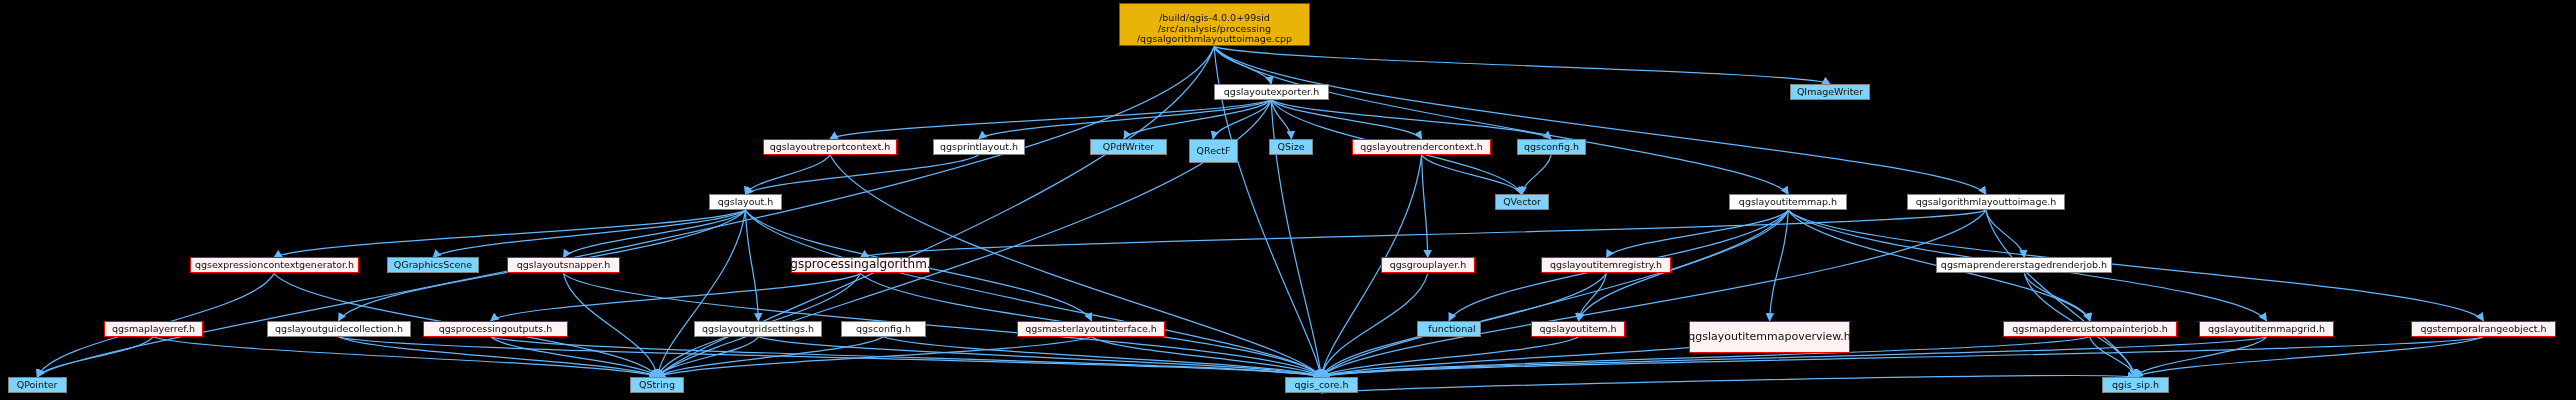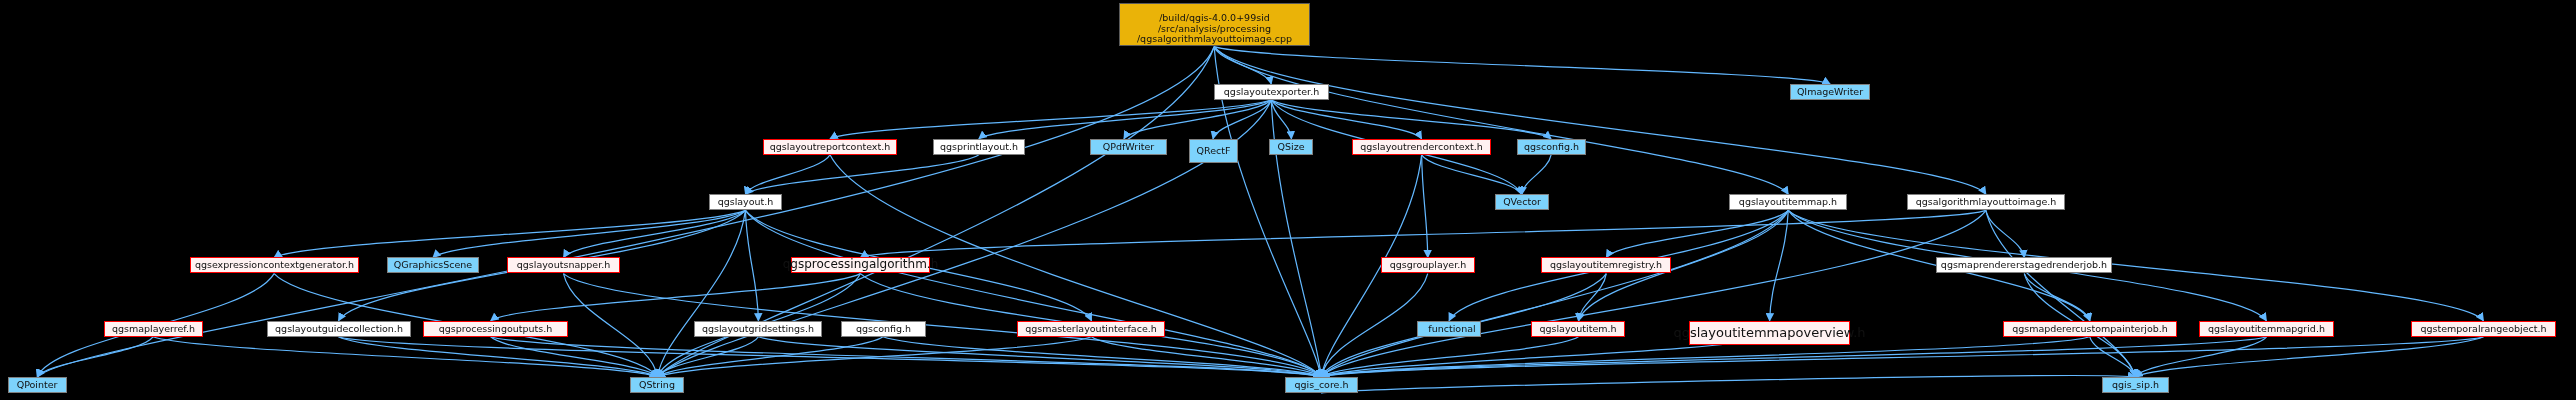--- a/index.html
+++ b/index.html
@@ -134,21 +134,21 @@
       <div class="node n-red" style="left: 1541px; top: 257px; width: 130px; height: 16px; font-size: 9.5px;"><span>qgslayoutitemregistry.h</span></div>
       <div class="node n-hdr" style="left: 1936px; top: 257px; width: 176px; height: 16px; font-size: 9.5px;"><span>qgsmaprendererstagedrenderjob.h</span></div>
       <div class="node n-red" style="left: 104px; top: 321px; width: 99px; height: 16px; font-size: 9.5px;"><span>qgsmaplayerref.h</span></div>
       <div class="node n-hdr" style="left: 267px; top: 321px; width: 144px; height: 16px; font-size: 9.5px;"><span>qgslayoutguidecollection.h</span></div>
       <div class="node n-red" style="left: 423px; top: 321px; width: 145px; height: 16px; font-size: 9.5px;"><span>qgsprocessingoutputs.h</span></div>
       <div class="node n-hdr" style="left: 694px; top: 321px; width: 128px; height: 16px; font-size: 9.5px;"><span>qgslayoutgridsettings.h</span></div>
       <div class="node n-hdr" style="left: 841px; top: 321px; width: 85px; height: 16px; font-size: 9.5px;"><span>qgsconfig.h</span></div>
       <div class="node n-red" style="left: 1017px; top: 321px; width: 148px; height: 16px; font-size: 9.5px;"><span>qgsmasterlayoutinterface.h</span></div>
       <div class="node n-ext" style="left: 1417px; top: 321px; width: 64px; height: 16px; font-size: 9.5px; padding-left: 6px;"><span>functional</span></div>
       <div class="node n-red" style="left: 1531px; top: 321px; width: 94px; height: 16px; font-size: 9.5px;"><span>qgslayoutitem.h</span></div>
-      <div class="node n-red" style="left: 1689px; top: 321px; width: 161px; height: 24px; font-size: 13px;"><span>qgslayoutitemmapoverview.h</span></div>
+      <div class="node n-red" style="left: 1689px; top: 321px; width: 161px; height: 32px; font-size: 11px;"><span>qgslayoutitemmapoverview.h</span></div>
       <div class="node n-red" style="left: 2003px; top: 321px; width: 174px; height: 16px; font-size: 9.5px;"><span>qgsmapderercustompainterjob.h</span></div>
       <div class="node n-red" style="left: 2199px; top: 321px; width: 135px; height: 16px; font-size: 9.5px;"><span>qgslayoutitemmapgrid.h</span></div>
       <div class="node n-red" style="left: 2411px; top: 321px; width: 145px; height: 16px; font-size: 9.5px;"><span>qgstemporalrangeobject.h</span></div>
       <div class="node n-ext" style="left: 7.6px; top: 377px; width: 59px; height: 16px; font-size: 9.5px;"><span>QPointer</span></div>
       <div class="node n-ext" style="left: 630px; top: 377px; width: 54px; height: 16px; font-size: 9.5px;"><span>QString</span></div>
       <div class="node n-ext" style="left: 1285px; top: 377px; width: 73px; height: 16px; font-size: 9.5px;"><span>qgis_core.h</span></div>
       <div class="node n-ext" style="left: 2102px; top: 377px; width: 67px; height: 16px; font-size: 9.5px;"><span>qgis_sip.h</span></div>
     </div>
 </div>
 

